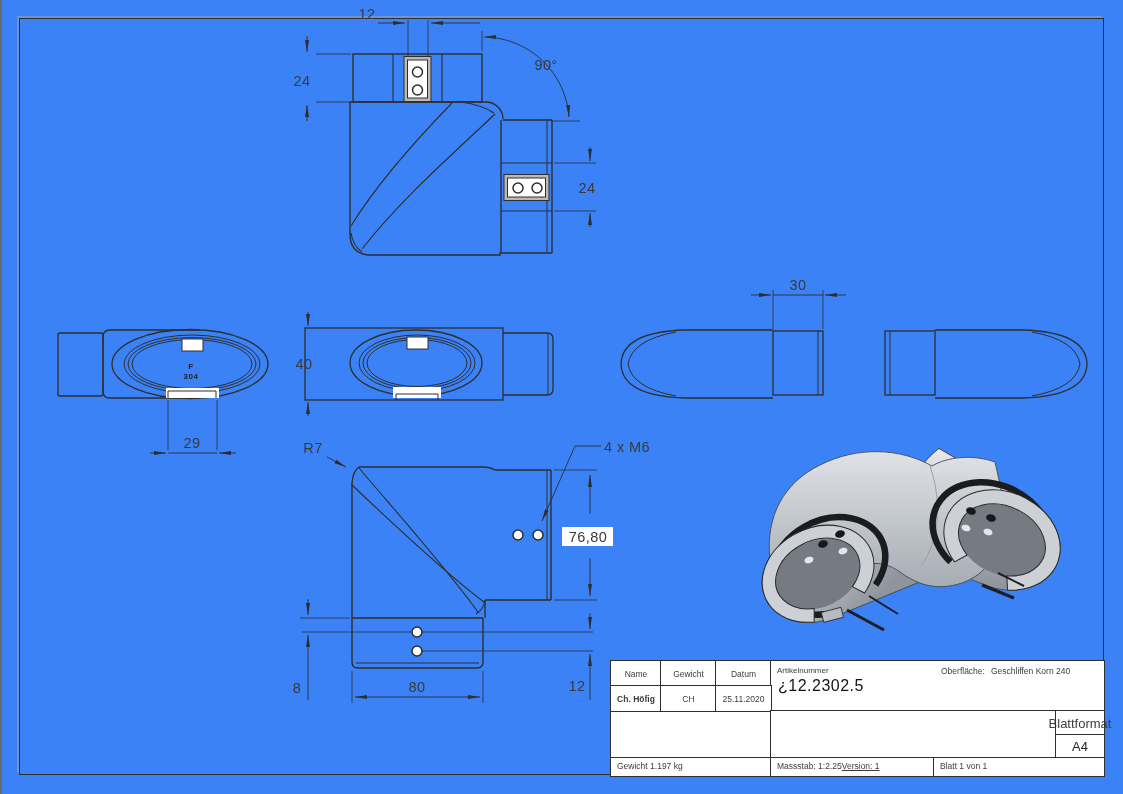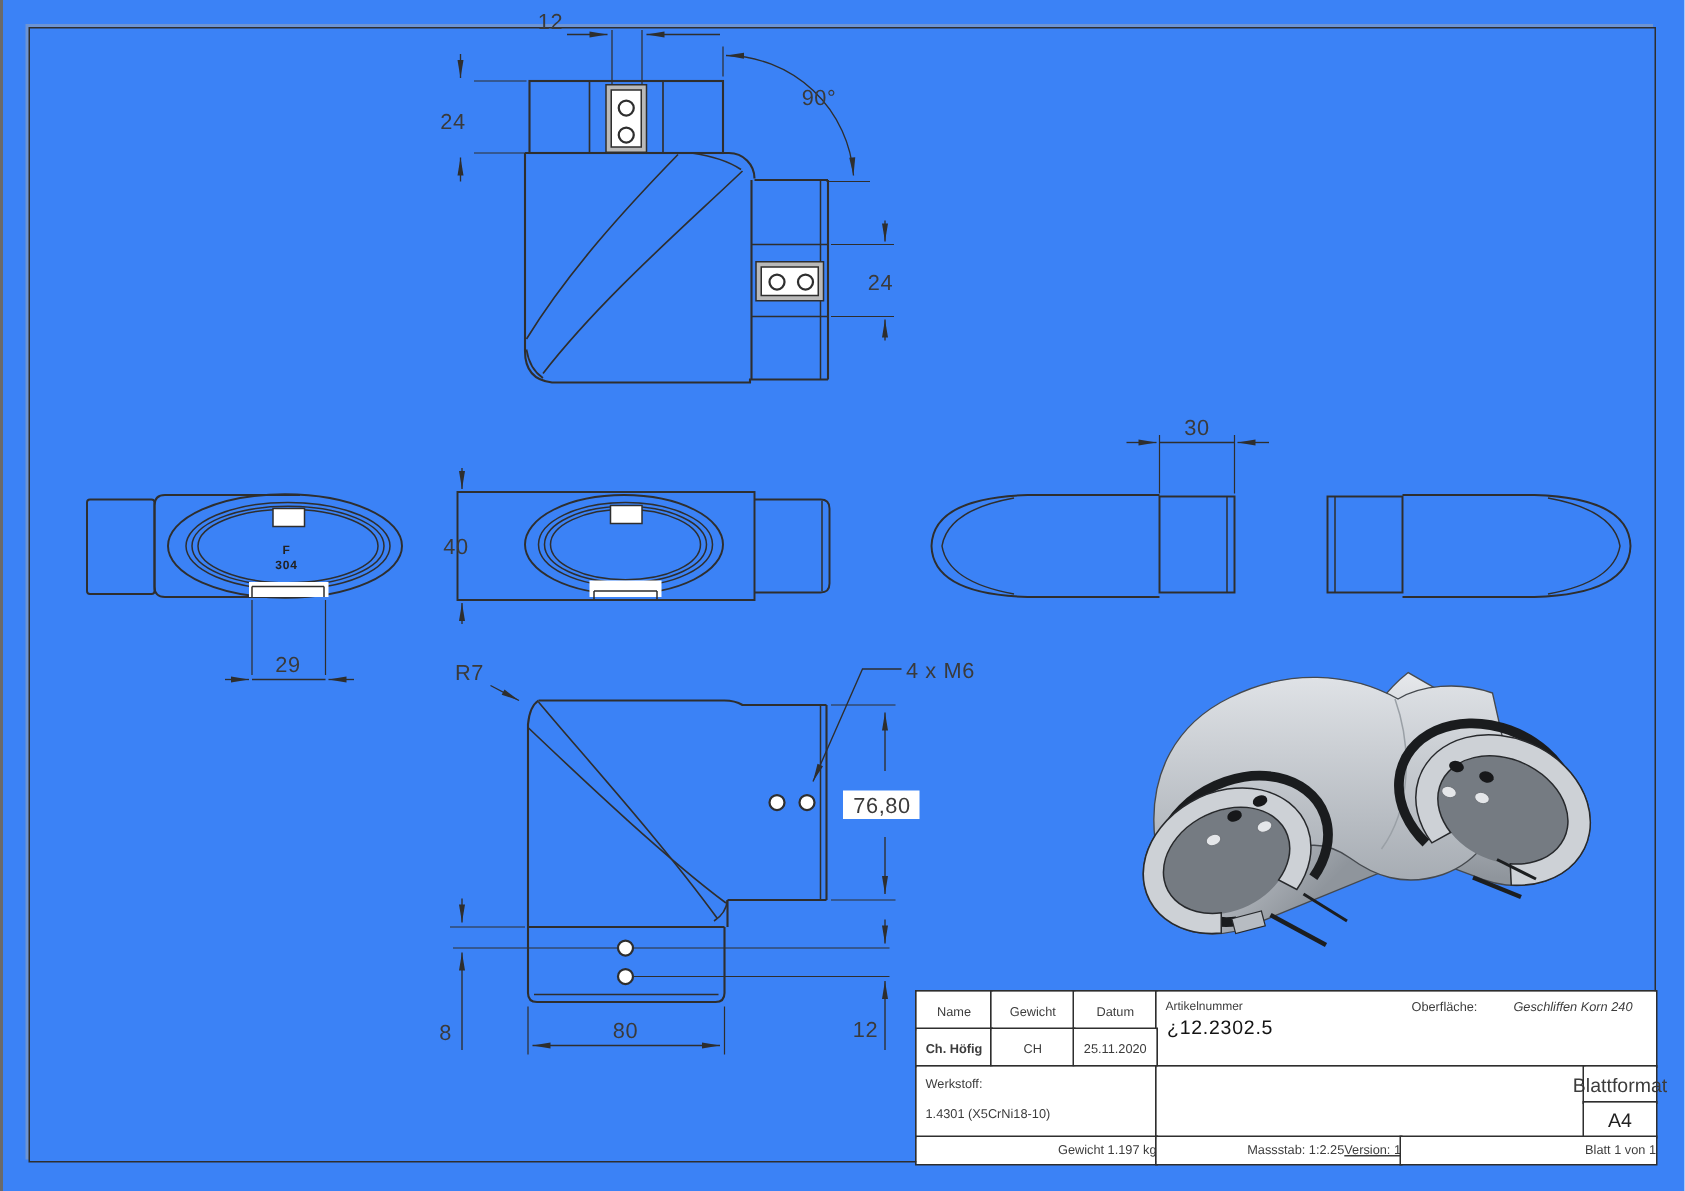--- a/index.html
+++ b/index.html
@@ -8,41 +8,41 @@
   .edge-left{position:absolute;left:0;top:0;width:2px;height:794px;background:#6a6a6a;}
   .frame{position:absolute;left:19px;top:18px;width:1083px;height:755px;
          border:1.6px solid #2e2e2e;box-shadow:-2px -2px 0 0 rgba(170,170,170,.45);}
   svg{position:absolute;left:0;top:0;}
   svg text{font-family:"Liberation Sans", sans-serif;fill:#3a3a3a;}
   .dim{font-size:14.5px;letter-spacing:.4px;}
   .stamp{font-size:8px;font-weight:bold;letter-spacing:.5px;fill:#222;}
   
   .tb{position:absolute;left:610px;top:660px;width:494px;height:115px;background:#fff;
       border:1.5px solid #2e2e2e;box-sizing:border-box;font-size:8.5px;color:#3c3c3c;}
-  .tb .cell{position:absolute;outline:1px solid #2e2e2e;box-sizing:border-box;background:#fff;text-align:right;}
+  .tb .cell{position:absolute;outline:1px solid #2e2e2e;box-sizing:border-box;background:#fff;}
   .cell.ctr{display:flex;align-items:center;justify-content:center;text-align:right;}
   .c-name{left:0;top:0;width:50px;height:25px;}
   .c-sig{left:50px;top:0;width:55px;height:25px;}
   .c-dat{left:105px;top:0;width:55px;height:25px;}
   .c-art{left:160px;top:0;width:333px;height:50px;}
   .c-nv{left:0;top:25px;width:50px;height:25px;font-weight:bold;}
   .c-sv{left:50px;top:25px;width:55px;height:25px;}
   .c-dv{left:105px;top:25px;width:55px;height:25px;}
   .c-wk{left:0;top:50px;width:160px;height:47px;}
   .c-mid{left:160px;top:50px;width:285px;height:47px;}
   .c-bfl{left:445px;top:50px;width:48px;height:24px;font-size:13px;}
   .c-bfv{left:445px;top:74px;width:48px;height:23px;font-size:13px;color:#222;}
   .c-gw{left:0;top:97px;width:160px;height:18px;line-height:17px;padding-left:6px;}
   .c-ms{left:160px;top:97px;width:163px;height:18px;line-height:17px;padding-left:6px;}
   .c-bl{left:323px;top:97px;width:170px;height:18px;line-height:17px;padding-left:6px;}
   .art-label{position:absolute;left:6px;top:5px;font-size:8px;}
-  .art-value{position:absolute;left:7px;top:16px;font-size:13px;font-weight:500;
+  .art-value{position:absolute;left:7px;top:16px;font-size:16px;font-weight:500;
              letter-spacing:.5px;color:#141414;}
   .obf{position:absolute;left:170px;top:5px;font-size:8.5px;white-space:nowrap;}
-  .obf .v{margin-left:24px;font-style:italic;}
+  .obf .v{margin-left:6px;}
   .wk-label{position:absolute;left:6px;top:6px;}
   .wk-value{position:absolute;left:6px;top:26px;}
   .ms-version{text-decoration:underline;}
 </style>
 </head>
 <body>
 
 <div class="page">
   <div class="edge-left"></div>
   <div class="frame"></div>
@@ -289,24 +289,20 @@
     <div class="cell c-art">
       <span class="art-label">Artikelnummer</span>
       <span class="art-value">¿12.2302.5</span>
       <span class="obf">
         <span>Oberfläche:</span><span class="v">Geschliffen Korn 240</span>
       </span>
     </div>
     <div class="cell ctr c-nv">Ch. Höfig</div>
     <div class="cell ctr c-sv">CH</div>
     <div class="cell ctr c-dv">25.11.2020</div>
-    <div class="cell c-wk">
-      <span class="wk-label">Werkstoff:</span>
-      <span class="wk-value">1.4301 (X5CrNi18-10)</span>
-    </div>
     <div class="cell c-mid"></div>
     <div class="cell ctr c-bfl">Blattformat</div>
     <div class="cell ctr c-bfv">A4</div>
     <div class="cell c-gw">Gewicht 1.197 kg</div>
     <div class="cell c-ms">
       <span>Massstab: 1:2.25</span><span class="ms-version">Version: 1</span>
     </div>
     <div class="cell c-bl">Blatt 1 von 1</div>
   </div>
 </div>

